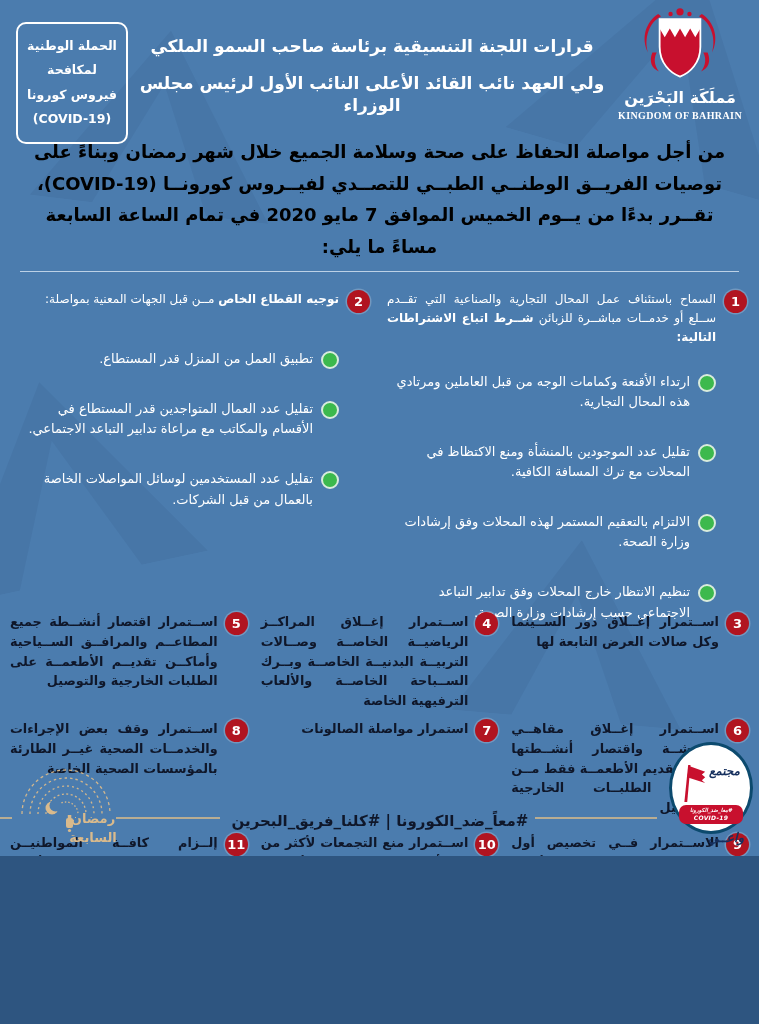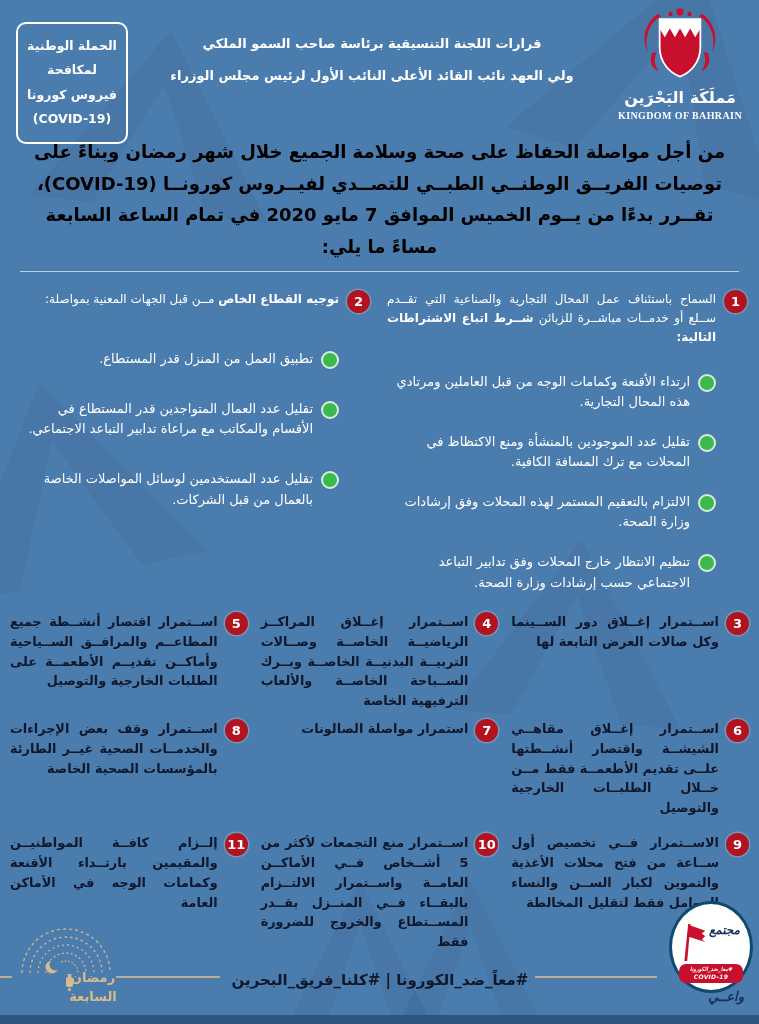--- a/index.html
+++ b/index.html
@@ -1,30 +1,30 @@
 <!DOCTYPE html>
 <html lang="ar" dir="rtl"><head>
 <meta charset="utf-8">
 <style>
   html,body{margin:0;padding:0;background:#2e5580;}
   .page{
-    position:relative;width:759px;height:1015px;margin:0 auto;
+    position:relative;width:759px;height:856px;margin:0 auto;
     background:#4b7cae;overflow:hidden;direction:rtl;
     font-family:"DejaVu Sans",sans-serif;
   }
   
   .shape{position:absolute;background:rgba(22,48,92,0.07);
     clip-path:polygon(0 100%,50% 0,100% 100%,74% 100%,50% 30%,26% 100%);}
   
   .campaign-box{position:absolute;left:16px;top:22px;width:100px;
     border:2px solid #fff;border-radius:10px;padding:10px 4px;
     color:#fff;font-size:12.5px;font-weight:700;text-align:center;line-height:1.95;}
   .campaign-box span{display:block;}
   .titles{position:absolute;left:135px;right:150px;top:36px;text-align:center;color:#fff;}
-  .title-line{font-size:13px;font-weight:700;line-height:1.25;}
+  .title-line{font-size:17px;font-weight:700;line-height:1.25;}
   .title-line + .title-line{margin-top:16px;}
   .emblem{position:absolute;right:8px;top:6px;width:142px;text-align:center;color:#fff;}
   .emblem svg{display:block;margin:0 auto;}
   .emblem-ar{font-size:16px;font-weight:700;margin-top:2px;}
   .emblem-en{font-family:"Liberation Serif",serif;font-size:10px;font-weight:700;
     letter-spacing:.4px;margin-top:3px;}
   
   .intro{position:absolute;top:136px;left:26px;right:26px;margin:0;
     text-align:center;color:#000000;font-size:18px;font-weight:700;line-height:1.75;}
   .divider{position:absolute;top:271px;left:20px;right:20px;height:1px;
@@ -33,21 +33,21 @@
   .col-item{position:absolute;top:290px;}
   .col-item.right{right:12px;width:360px;}
   .col-item.left{left:14px;width:356px;}
   .item-head{display:flex;gap:8px;align-items:flex-start;}
   .item-head p{margin:0;font-size:12px;color:#fff;line-height:1.6;
     text-align:justify;font-weight:400;}
   .item-head p b{font-weight:700;}
   .num{width:23px;height:23px;border-radius:50%;background:#b11420;color:#fff;
     font-weight:700;font-size:13px;display:flex;align-items:center;justify-content:center;
     flex:0 0 23px;box-shadow:0 0 0 1.5px rgba(255,255,255,.22);}
-  .bullets{margin-top:24px;display:flex;flex-direction:column;gap:20px;padding-right:31px;}
+  .bullets{margin-top:24px;display:flex;flex-direction:column;gap:30px;padding-right:31px;}
   .bullets.wide-gap{margin-top:36px;gap:30px;}
   .bullet{display:flex;gap:8px;align-items:flex-start;}
   .bullet p{margin:0;font-size:13px;color:#fff;line-height:1.55;text-align:right;}
   .dot{width:14px;height:14px;border-radius:50%;background:#3cb94d;
     border:2px solid #d9ecdc;flex:0 0 14px;margin-top:2px;}
   
   .grid{position:absolute;top:612px;left:10px;right:10px;display:grid;
     grid-template-columns:repeat(3,1fr);grid-template-rows:92px auto auto;
     column-gap:13px;row-gap:15px;}
   .cell{display:flex;gap:7px;align-items:flex-start;}

